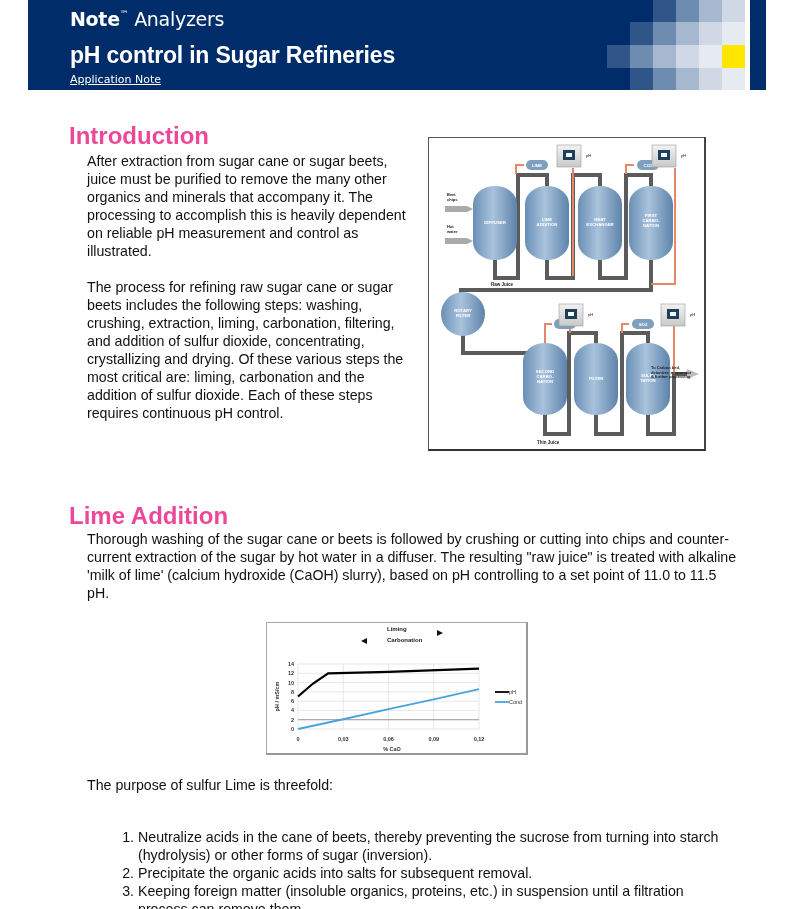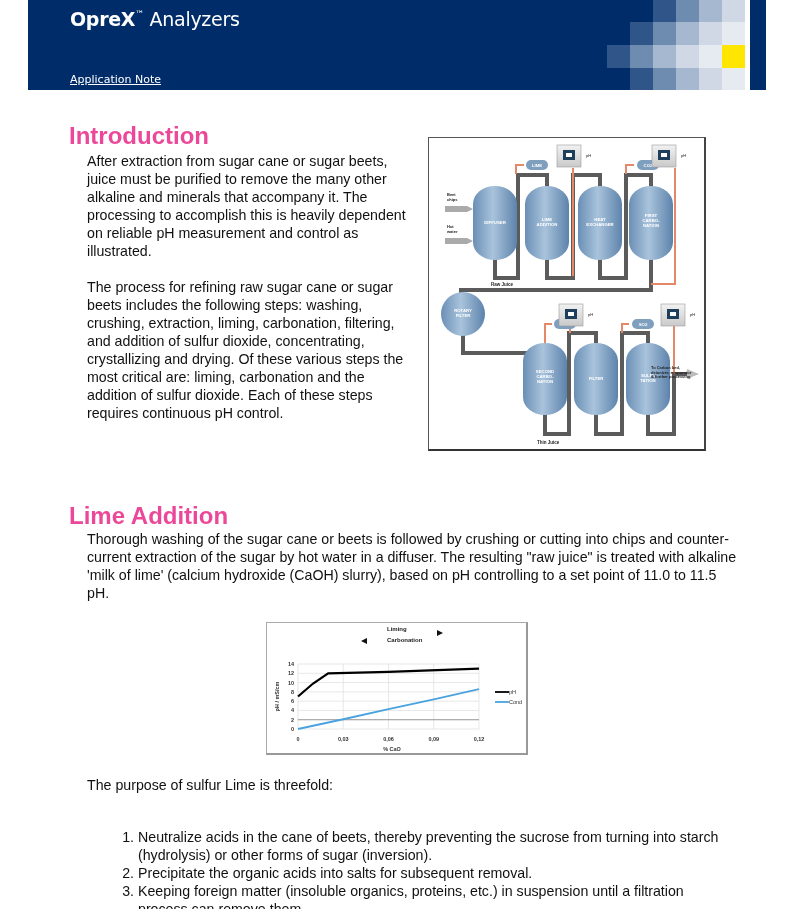--- a/index.html
+++ b/index.html
@@ -45,28 +45,29 @@
       <rect x="694" y="45" width="23" height="23" fill="#ffe600"></rect>
       <rect x="717" y="45" width="5" height="23" fill="#ffffff"></rect>
       <rect x="602" y="68" width="23" height="22" fill="#2f5589"></rect>
       <rect x="625" y="68" width="23" height="22" fill="#6e8cb0"></rect>
       <rect x="648" y="68" width="23" height="22" fill="#a6b8cf"></rect>
       <rect x="671" y="68" width="23" height="22" fill="#cfd8e4"></rect>
       <rect x="694" y="68" width="23" height="22" fill="#e6ebf1"></rect>
       <rect x="717" y="68" width="5" height="22" fill="#ffffff"></rect>
     </svg>
   <div class="b-brand">
-    <span class="strong">OpreX</span><span class="tm">™</span><span class="light"> Analyzers</span>
+    <span class="strong">Note</span><span class="tm">™</span><span class="light"> Analyzers</span>
   </div>
+  <div class="b-title">pH control in Sugar Refineries</div>
   <div class="b-sub">Application Note</div>
 </div>
 
 <div class="h1" style="left:69px;top:122px;">Introduction</div>
 <div class="para" style="left:87px;top:152px;width:330px;">
-  <p>After extraction from sugar cane or sugar beets, juice must be purified to remove the many other alkaline and minerals that accompany it. The processing to accomplish this is heavily dependent on reliable pH measurement and control as illustrated.</p>
+  <p>After extraction from sugar cane or sugar beets, juice must be purified to remove the many other organics and minerals that accompany it. The processing to accomplish this is heavily dependent on reliable pH measurement and control as illustrated.</p>
   <p style="margin-top:18px;">The process for refining raw sugar cane or sugar beets includes the following steps: washing, crushing, extraction, liming, carbonation, filtering, and addition of sulfur dioxide, concentrating, crystallizing and drying. Of these various steps the most critical are: liming, carbonation and the addition of sulfur dioxide. Each of these steps requires continuous pH control.</p>
 </div>
 
 <div class="frame" style="left:428px;top:137px;width:278px;height:314px;">
   <svg width="276" height="312" viewBox="0 0 276 312">
     <defs>
       <linearGradient id="tankG" x1="0" x2="1" y1="0" y2="0">
         <stop offset="0" stop-color="#6a8fb5"></stop>
         <stop offset="0.45" stop-color="#a9c3dc"></stop>
         <stop offset="1" stop-color="#5d83ab"></stop>

